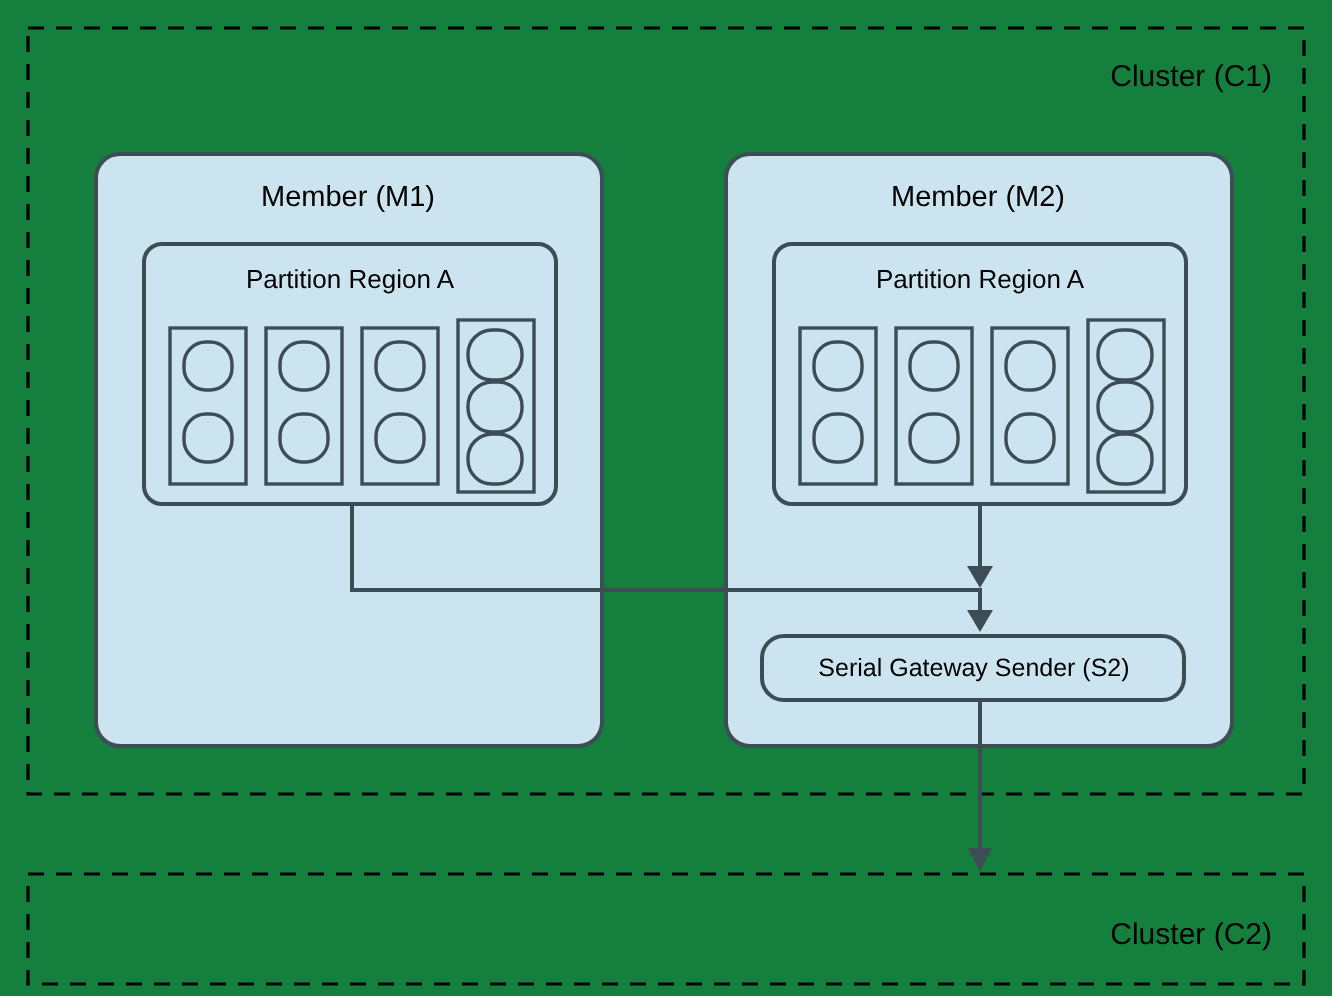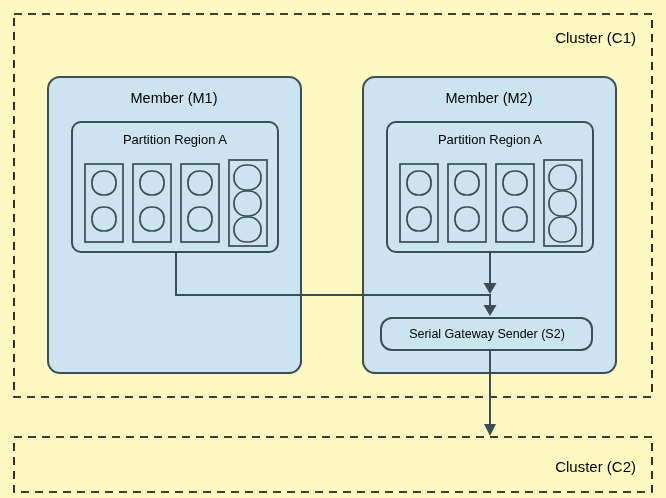--- a/index.html
+++ b/index.html
@@ -11,21 +11,21 @@
     width: 666px;
     height: 498px;
     font-family: "Liberation Sans", sans-serif;
     -webkit-font-smoothing: antialiased;
   }
   #diagram-root {
     position: relative;
     width: 666px;
     height: 498px;
     overflow: hidden;
-    background: #fef9c3;
+    background: #15803d;
   }
   #diagram-svg {
     position: absolute;
     left: 0;
     top: 0;
     width: 666px;
     height: 498px;
   }
   .cluster-box {
     fill: none;

